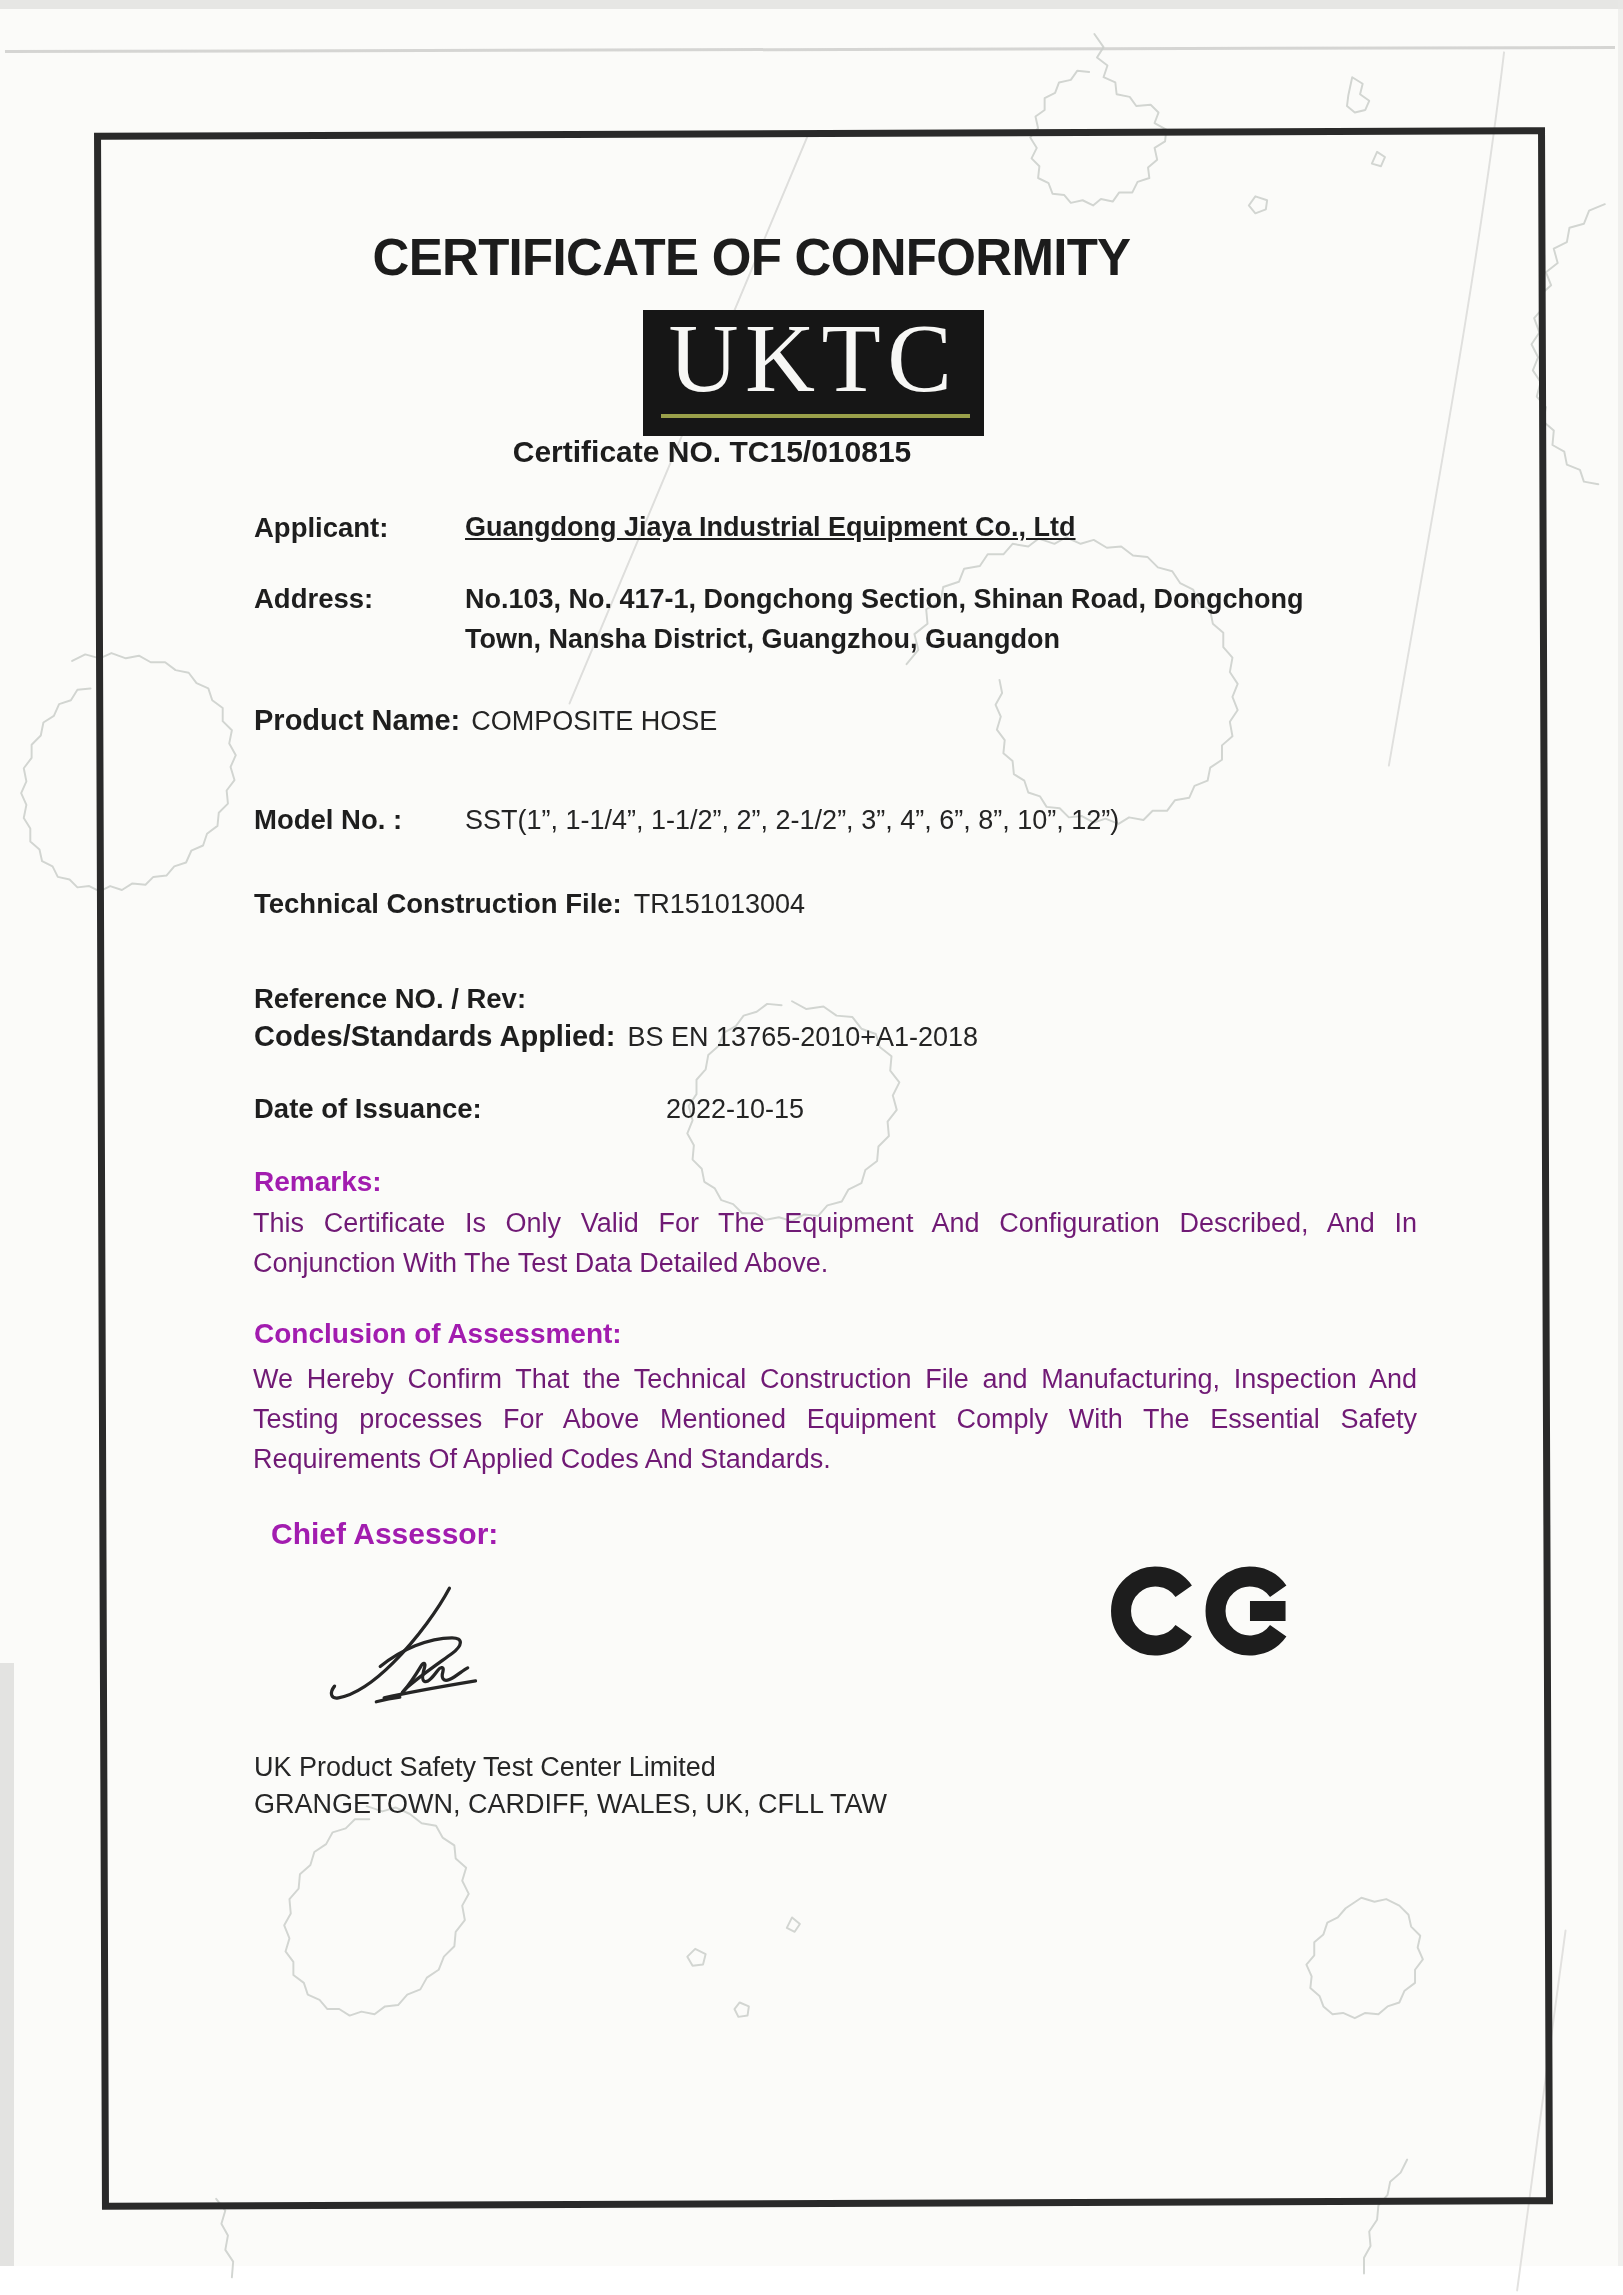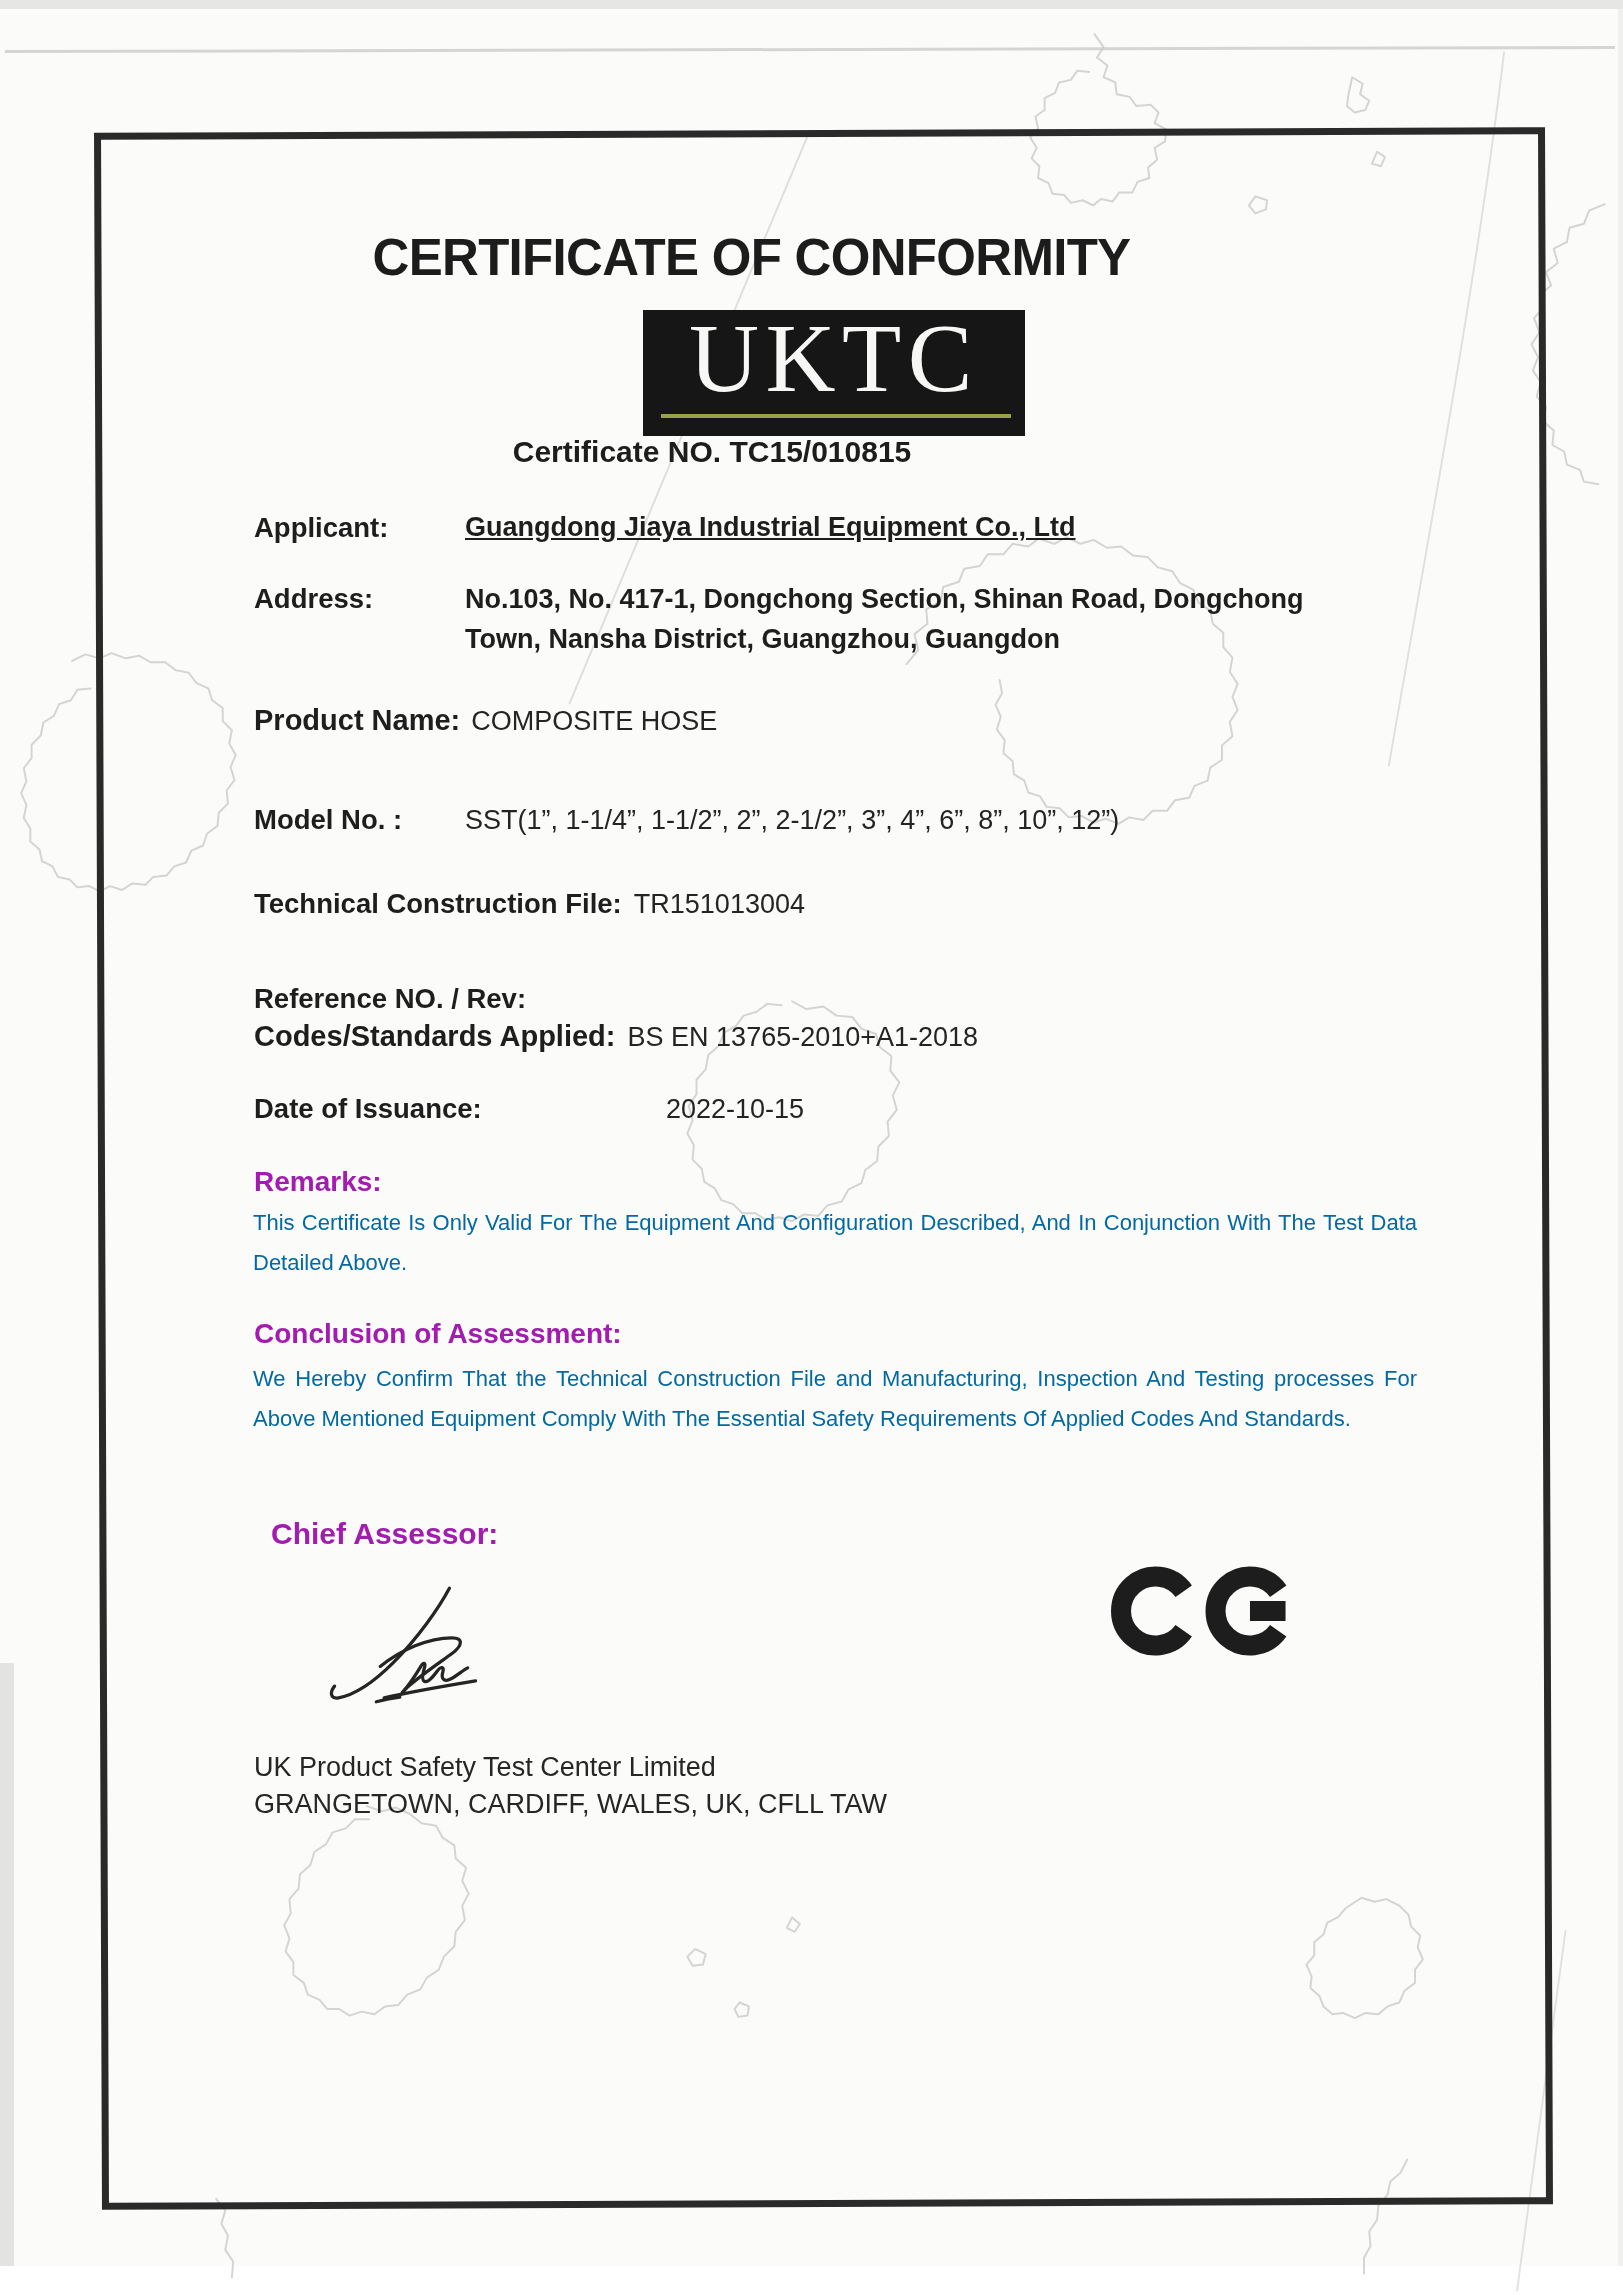--- a/index.html
+++ b/index.html
@@ -23,42 +23,42 @@
     left:98px;top:130px;width:1437px;height:2063px;
     border:7.2px solid #2a2a2a;z-index:1;transform:rotate(-0.22deg);
     background:transparent;
   }
   .content{z-index:2;}
   .title{
     top:228px;left:0;width:1503px;text-align:center;
     font-size:51px;font-weight:700;letter-spacing:-0.7px;color:#1c1c1c;
   }
   .logo-box{
-    top:310px;left:643px;width:382px;height:126px;background:#161616;
+    top:310px;left:643px;width:341px;height:126px;background:#161616;
     text-align:center;
   }
   .logo-text{
     display:block;margin-top:-3.9px;
     font-family:"Liberation Serif", serif;font-size:97px;font-weight:500;
     letter-spacing:6.5px;color:#f7f7f5;line-height:105px;
   }
   .logo-underline{
     position:absolute;left:18.3px;right:14.4px;bottom:17.7px;height:4.6px;
     background:#9aa04a;
   }
   .certno{
     top:435px;left:0;width:1424px;text-align:center;
     font-size:30px;font-weight:700;color:#1d1d1d;
   }
   .lbl{font-size:27.5px;font-weight:700;color:#1e1e1e;}
   .val{font-size:27px;font-weight:400;color:#242424;}
   .valb{font-size:27px;font-weight:700;color:#1e1e1e;}
   .heading{font-size:28px;font-weight:700;color:#a21caf;}
   .bodytext{
-    font-size:22px;font-weight:400;color:#0369a1;line-height:40px;
+    font-size:27px;font-weight:400;color:#701a75;line-height:40px;
     text-align:justify;width:1164px;
   }
   .addr-lines{line-height:40px;}
   .footer-line{font-size:27px;font-weight:400;color:#262626;line-height:37px;}
   .sig-svg{left:324px;top:1583px;}
   .ce-svg{left:1111px;top:1550px;}
 </style>
 </head>
 <body>
 

